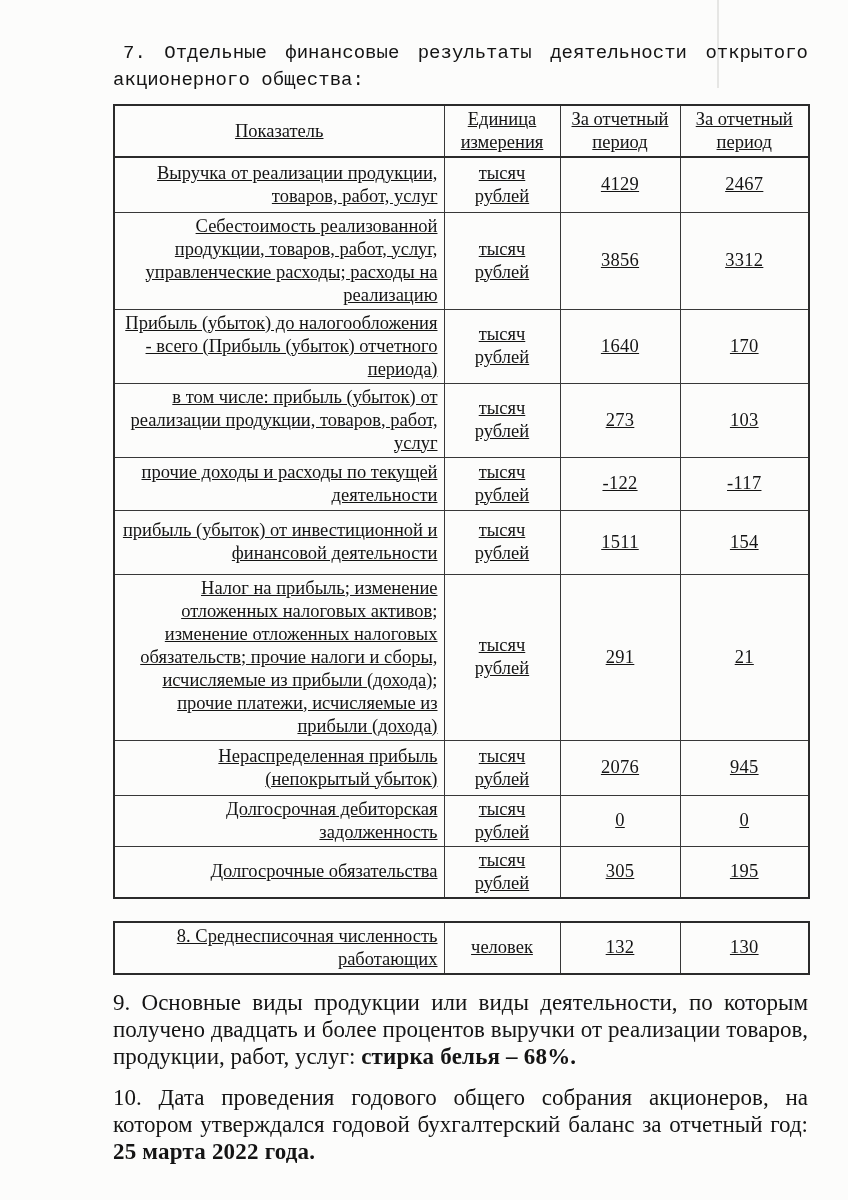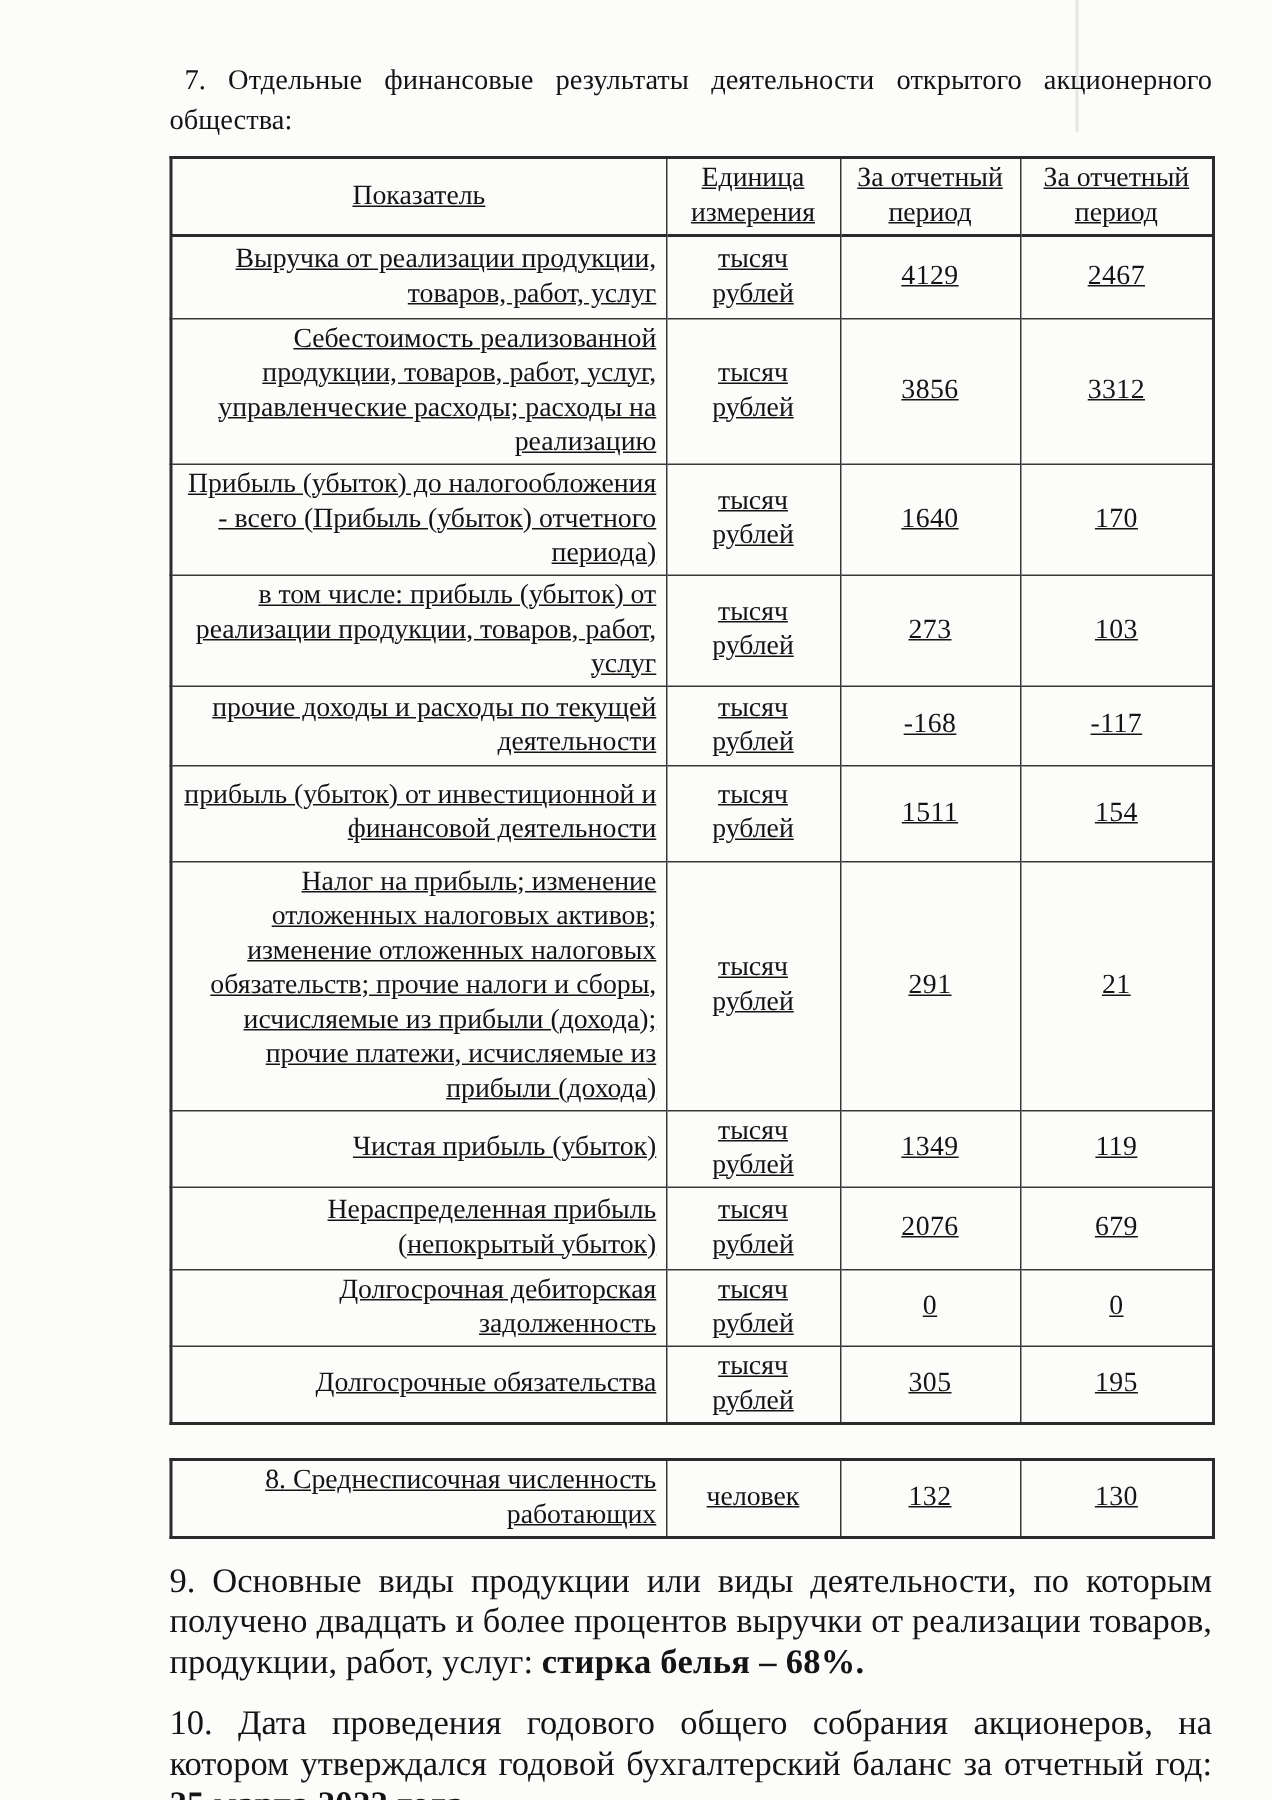--- a/index.html
+++ b/index.html
@@ -26,20 +26,21 @@
     position: absolute;
     left: 113px; top: 40px;
     width: 695px;
   }
   .intro {
     margin: 0 0 10px 0;
     font-size: 19px;
     line-height: 27px;
     text-align: justify;
     text-indent: 10px;
+    font-family: Liberation Mono, monospace;
   }
   table.fin-table {
     border-collapse: collapse;
     width: 695px;
     table-layout: fixed;
     border: 2.5px solid #2b2b2b;
     text-decoration: underline;
   }
   table.fin-table th, table.fin-table td {
     border: 1.6px solid #383838;
@@ -121,50 +122,43 @@
           <td class="ind">в том числе: прибыль (убыток) от реализации продукции, товаров, работ, услуг</td>
           <td class="unit">тысяч
 рублей</td>
           <td class="val">273</td>
           <td class="val">103</td>
         </tr>
         <tr style="height:53px">
           <td class="ind">прочие доходы и расходы по текущей деятельности</td>
           <td class="unit">тысяч
 рублей</td>
-          <td class="val">-168</td>
+          <td class="val">-122</td>
           <td class="val">-117</td>
         </tr>
         <tr style="height:64px">
           <td class="ind">прибыль (убыток) от инвестиционной и финансовой деятельности</td>
           <td class="unit">тысяч
 рублей</td>
           <td class="val">1511</td>
           <td class="val">154</td>
         </tr>
         <tr style="height:161px">
           <td class="ind">Налог на прибыль; изменение отложенных налоговых активов; изменение отложенных налоговых обязательств; прочие налоги и сборы, исчисляемые из прибыли (дохода); прочие платежи, исчисляемые из прибыли (дохода)</td>
           <td class="unit">тысяч
 рублей</td>
           <td class="val">291</td>
           <td class="val">21</td>
         </tr>
-        <tr style="height:48px">
-          <td class="ind">Чистая прибыль (убыток)</td>
-          <td class="unit">тысяч
-рублей</td>
-          <td class="val">1349</td>
-          <td class="val">119</td>
-        </tr>
         <tr style="height:55px">
           <td class="ind">Нераспределенная прибыль (непокрытый убыток)</td>
           <td class="unit">тысяч
 рублей</td>
           <td class="val">2076</td>
-          <td class="val">679</td>
+          <td class="val">945</td>
         </tr>
         <tr style="height:45px">
           <td class="ind">Долгосрочная дебиторская задолженность</td>
           <td class="unit">тысяч
 рублей</td>
           <td class="val">0</td>
           <td class="val">0</td>
         </tr>
         <tr style="height:45px">
           <td class="ind">Долгосрочные обязательства</td>

